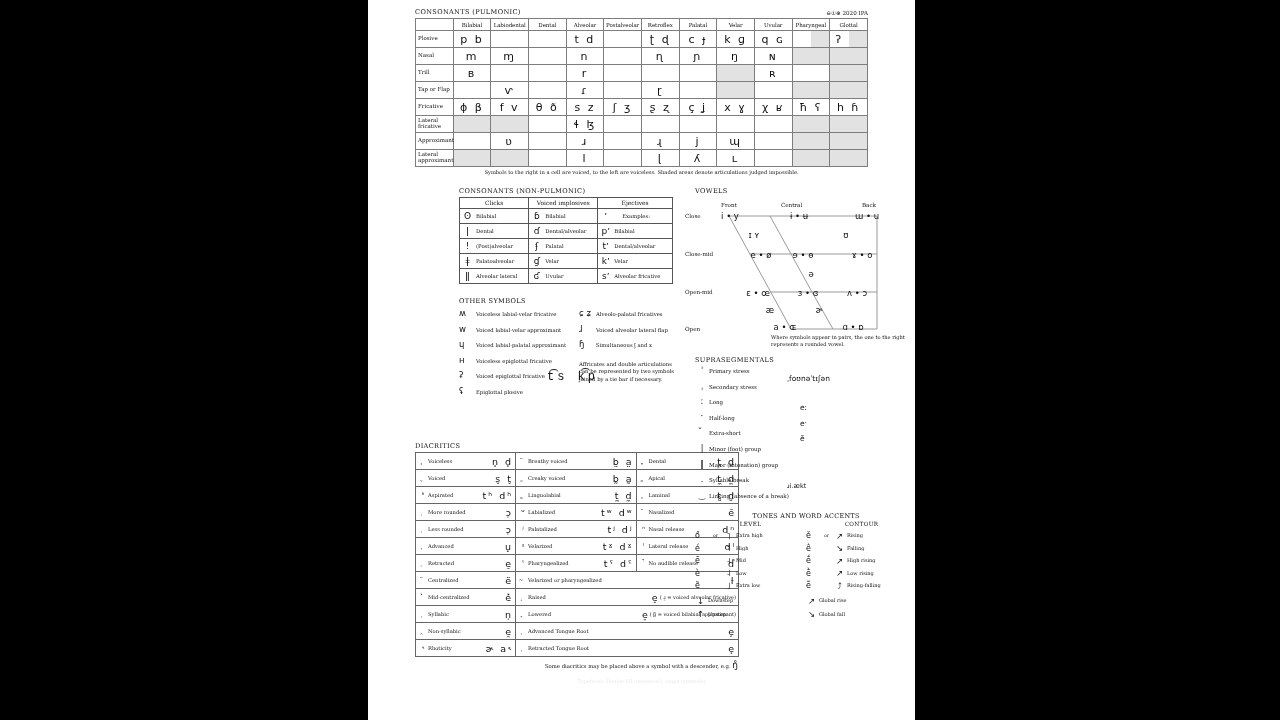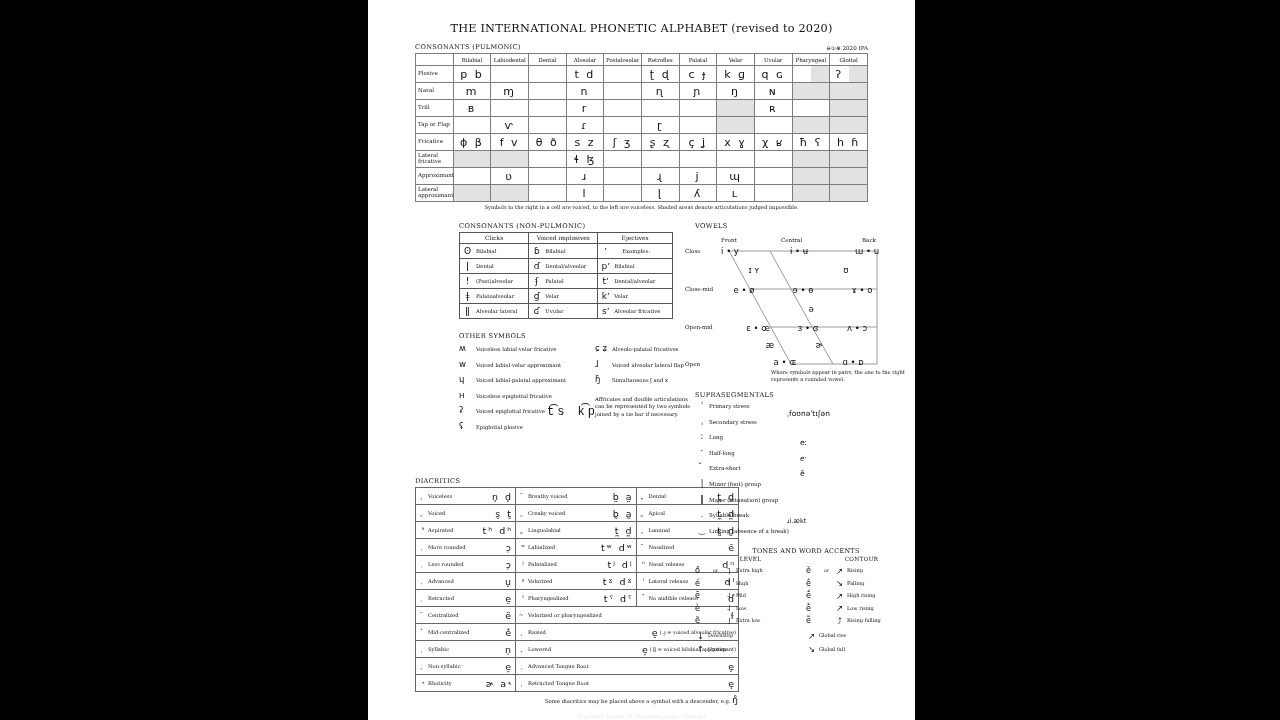--- a/index.html
+++ b/index.html
@@ -120,21 +120,21 @@
   .nplab { font-size: 5.3px; }
   .ejhdr { font-size: 5.3px; padding-left: 8px; }
 
   
   .other { margin-top: 13px; }
   .other-grid { position: relative; margin-top: 3px; height: 92px; }
   .os-row { display: flex; align-items: baseline; gap: 4px; height: 15.5px; }
   .os-sym { font-size: 8.5px; font-family: "DejaVu Sans","Liberation Sans",sans-serif; min-width: 13px; }
   .os-lab { font-size: 5.3px; }
   .os-colA { position: absolute; left: 0; top: 0; width: 128px; }
-  .os-colB { position: absolute; left: 136px; top: 0; width: 130px; }
+  .os-colB { position: absolute; left: 120px; top: 0; width: 130px; }
   .os-note { font-size: 5.3px; line-height: 1.5; margin-top: 6px; width: 100px; }
   .tiebar { position: absolute; left: 88px; top: 62px; font-size: 12px; font-family:Liberation Mono, monospace; letter-spacing:3px;}
 
   
   .vowel-box { position: relative; height: 148px; margin-top: 3px; }
   .vlabel { position: absolute; font-size: 5.6px; }
   .vsym { position: absolute; font-size: 8.5px; font-family: "DejaVu Sans","Liberation Sans",sans-serif; white-space: nowrap; padding-left: 18px; }
   .vnote { position: absolute; left: 76px; top: 136px; font-size: 5.1px; line-height: 1.35; width: 140px; }
   svg.vgrid { position: absolute; left: 0; top: 0; }
 
@@ -172,21 +172,20 @@
   .diac-foot { font-size: 5.3px; text-align: center; margin-top: 3px; }
   .typeface { text-align:center; font-size: 5px; color: #e8e8e8; margin-top: 8px; }
 </style>
 </head>
 <body>
 
 <div id="viewport">
   <div id="page">
     <div id="sheet">
 
-      <div class="title">THE INTERNATIONAL PHONETIC ALPHABET (revised to 2020)</div>
 
       <div class="pulm-wrap">
         <div class="pulm-head-row">
           <div class="sec-head">CONSONANTS (PULMONIC)</div>
           <div class="copy">⊖①⊛ 2020 IPA</div>
         </div>
         <table class="pulm">
           <thead>
               <tr id="pulm-head">
                 <th></th>
@@ -513,21 +512,21 @@
             <div class="vlabel" style="left:-10px;top:15px">Close</div>
             <div class="vlabel" style="left:-10px;top:53px">Close-mid</div>
             <div class="vlabel" style="left:-10px;top:91px">Open-mid</div>
             <div class="vlabel" style="left:-10px;top:128px">Open</div>
             <div id="vpoints">
                 <div class="vsym" style="left: 26px; top: 18px; transform: translate(-50%, -50%);">i • y</div>
                 <div class="vsym" style="left: 95px; top: 18px; transform: translate(-50%, -50%);">ɨ • ʉ</div>
                 <div class="vsym" style="left: 163px; top: 18px; transform: translate(-50%, -50%);">ɯ • u</div>
                 <div class="vsym" style="left: 50px; top: 37px; transform: translate(-50%, -50%);">ɪ  ʏ</div>
                 <div class="vsym" style="left: 142px; top: 37px; transform: translate(-50%, -50%);">ʊ</div>
-                <div class="vsym" style="left: 40px; top: 57px; transform: translate(-50%, -50%);">e • ø</div>
+                <div class="vsym" style="left: 57px; top: 57px; transform: translate(-50%, -50%);">e • ø</div>
                 <div class="vsym" style="left: 99px; top: 57px; transform: translate(-50%, -50%);">ɘ • ɵ</div>
                 <div class="vsym" style="left: 158px; top: 57px; transform: translate(-50%, -50%);">ɤ • o</div>
                 <div class="vsym" style="left: 107px; top: 76px; transform: translate(-50%, -50%);">ə</div>
                 <div class="vsym" style="left: 54px; top: 95px; transform: translate(-50%, -50%);">ɛ • œ</div>
                 <div class="vsym" style="left: 104px; top: 95px; transform: translate(-50%, -50%);">ɜ • ɞ</div>
                 <div class="vsym" style="left: 153px; top: 95px; transform: translate(-50%, -50%);">ʌ • ɔ</div>
                 <div class="vsym" style="left: 66px; top: 112px; transform: translate(-50%, -50%);">æ</div>
                 <div class="vsym" style="left: 115px; top: 112px; transform: translate(-50%, -50%);">ɚ</div>
                 <div class="vsym" style="left: 81px; top: 129px; transform: translate(-50%, -50%);">a • ɶ</div>
                 <div class="vsym" style="left: 149px; top: 129px; transform: translate(-50%, -50%);">ɑ • ɒ</div>

